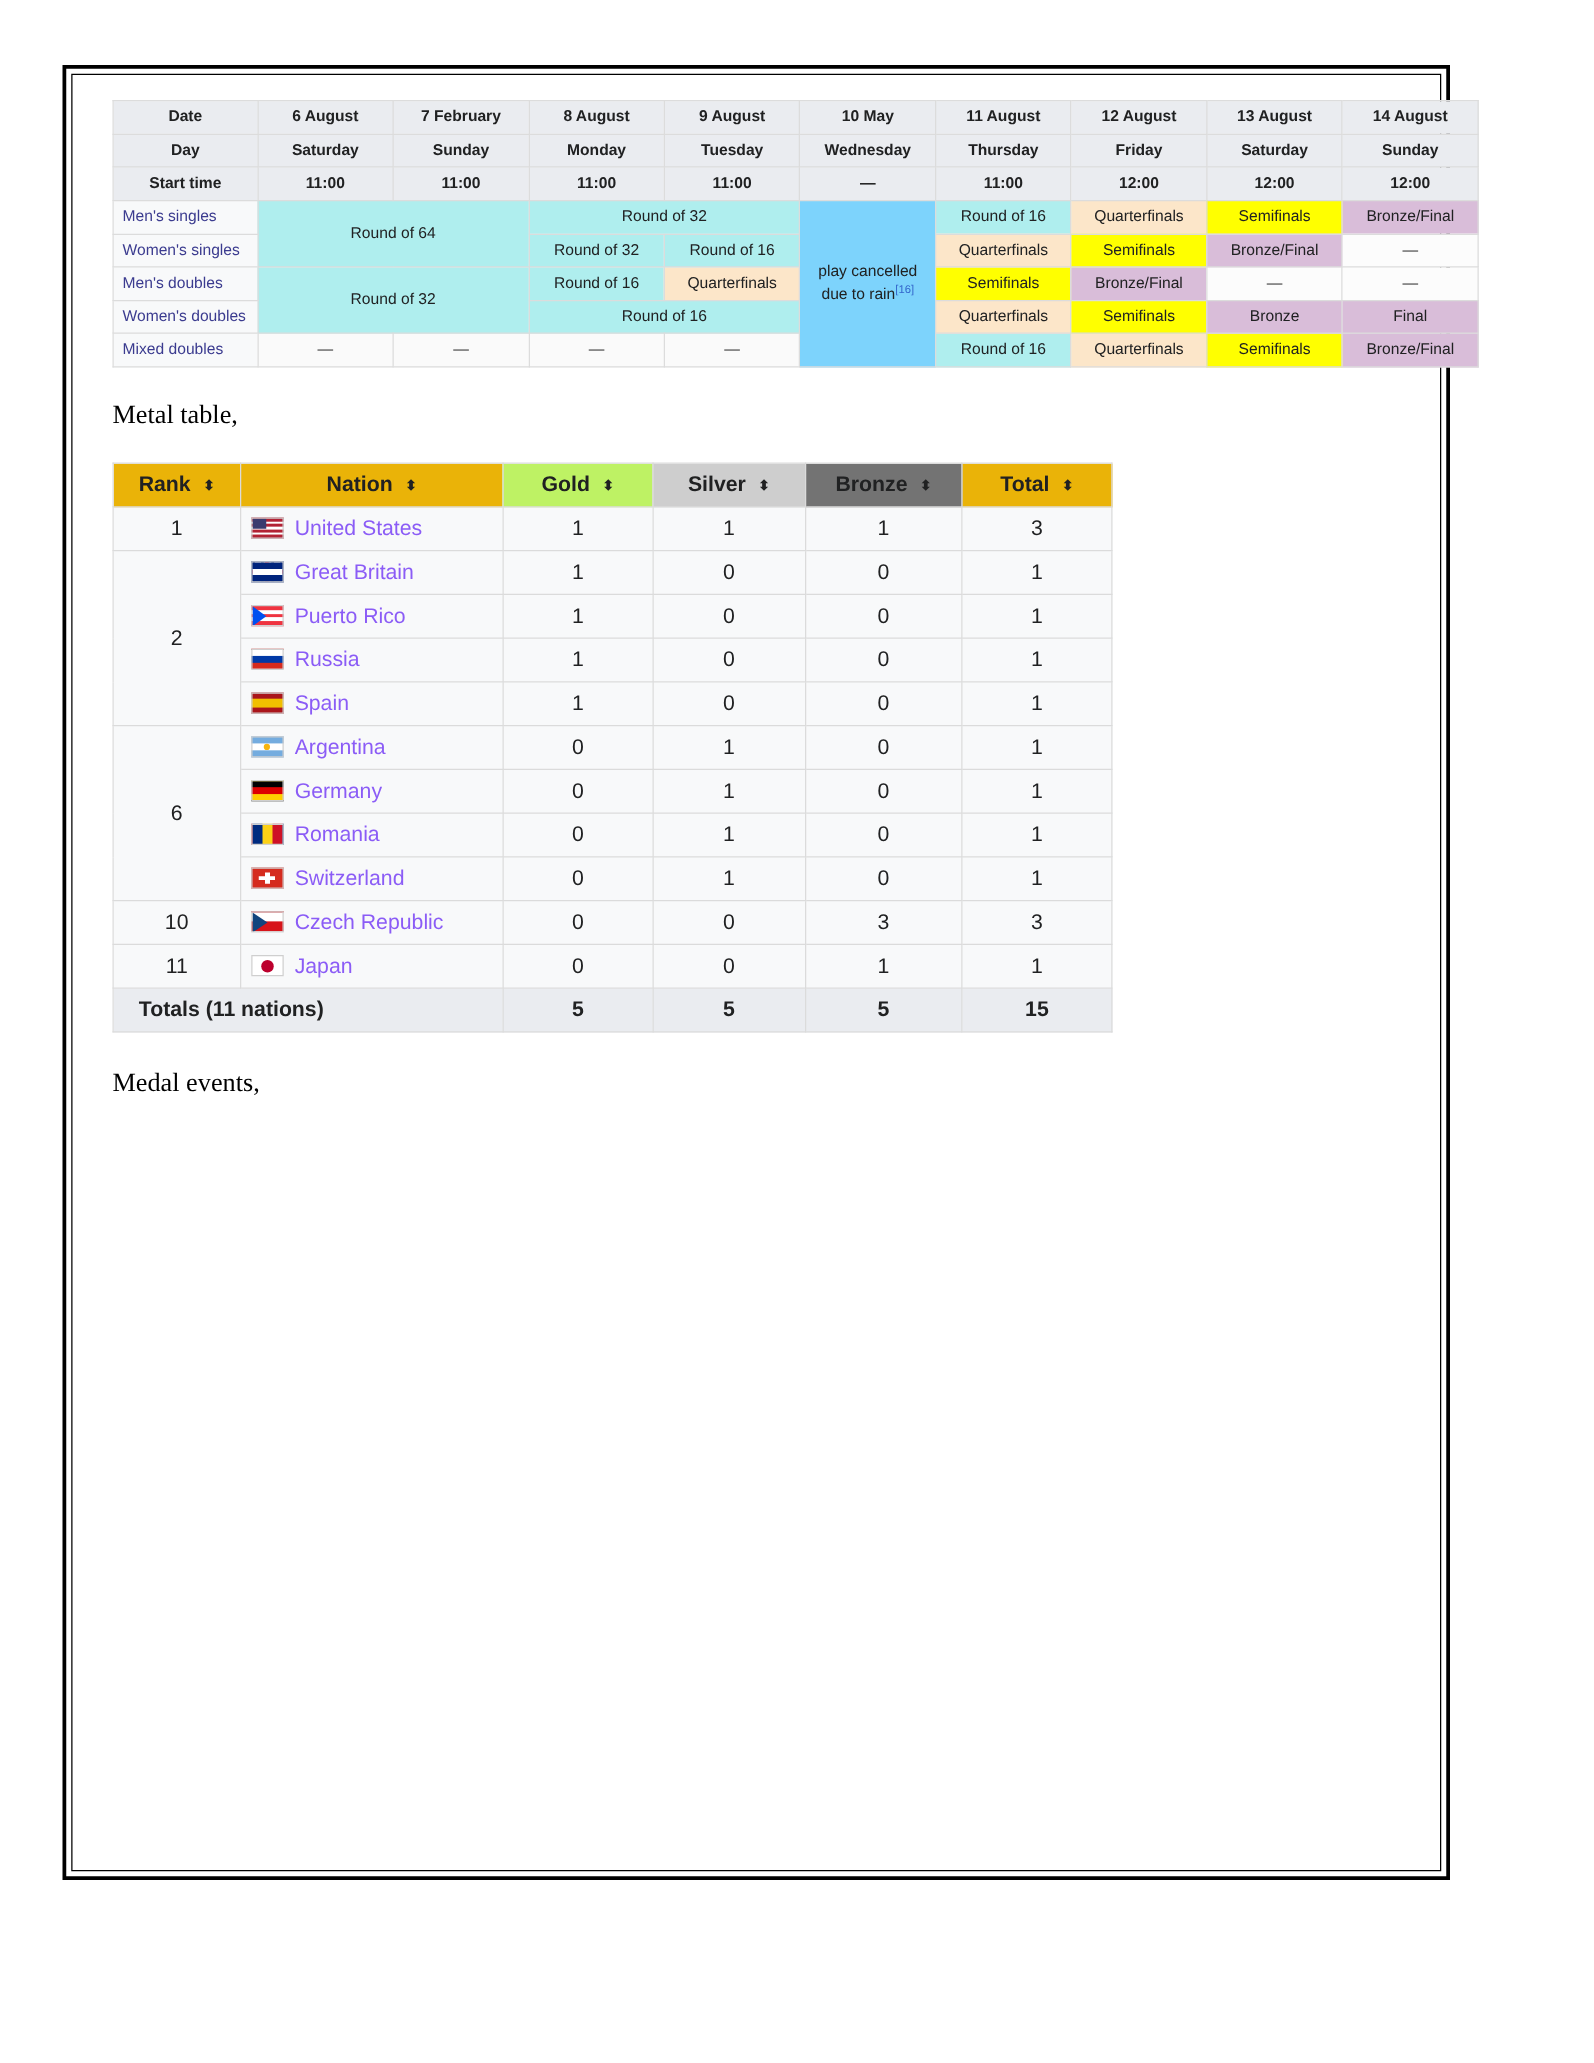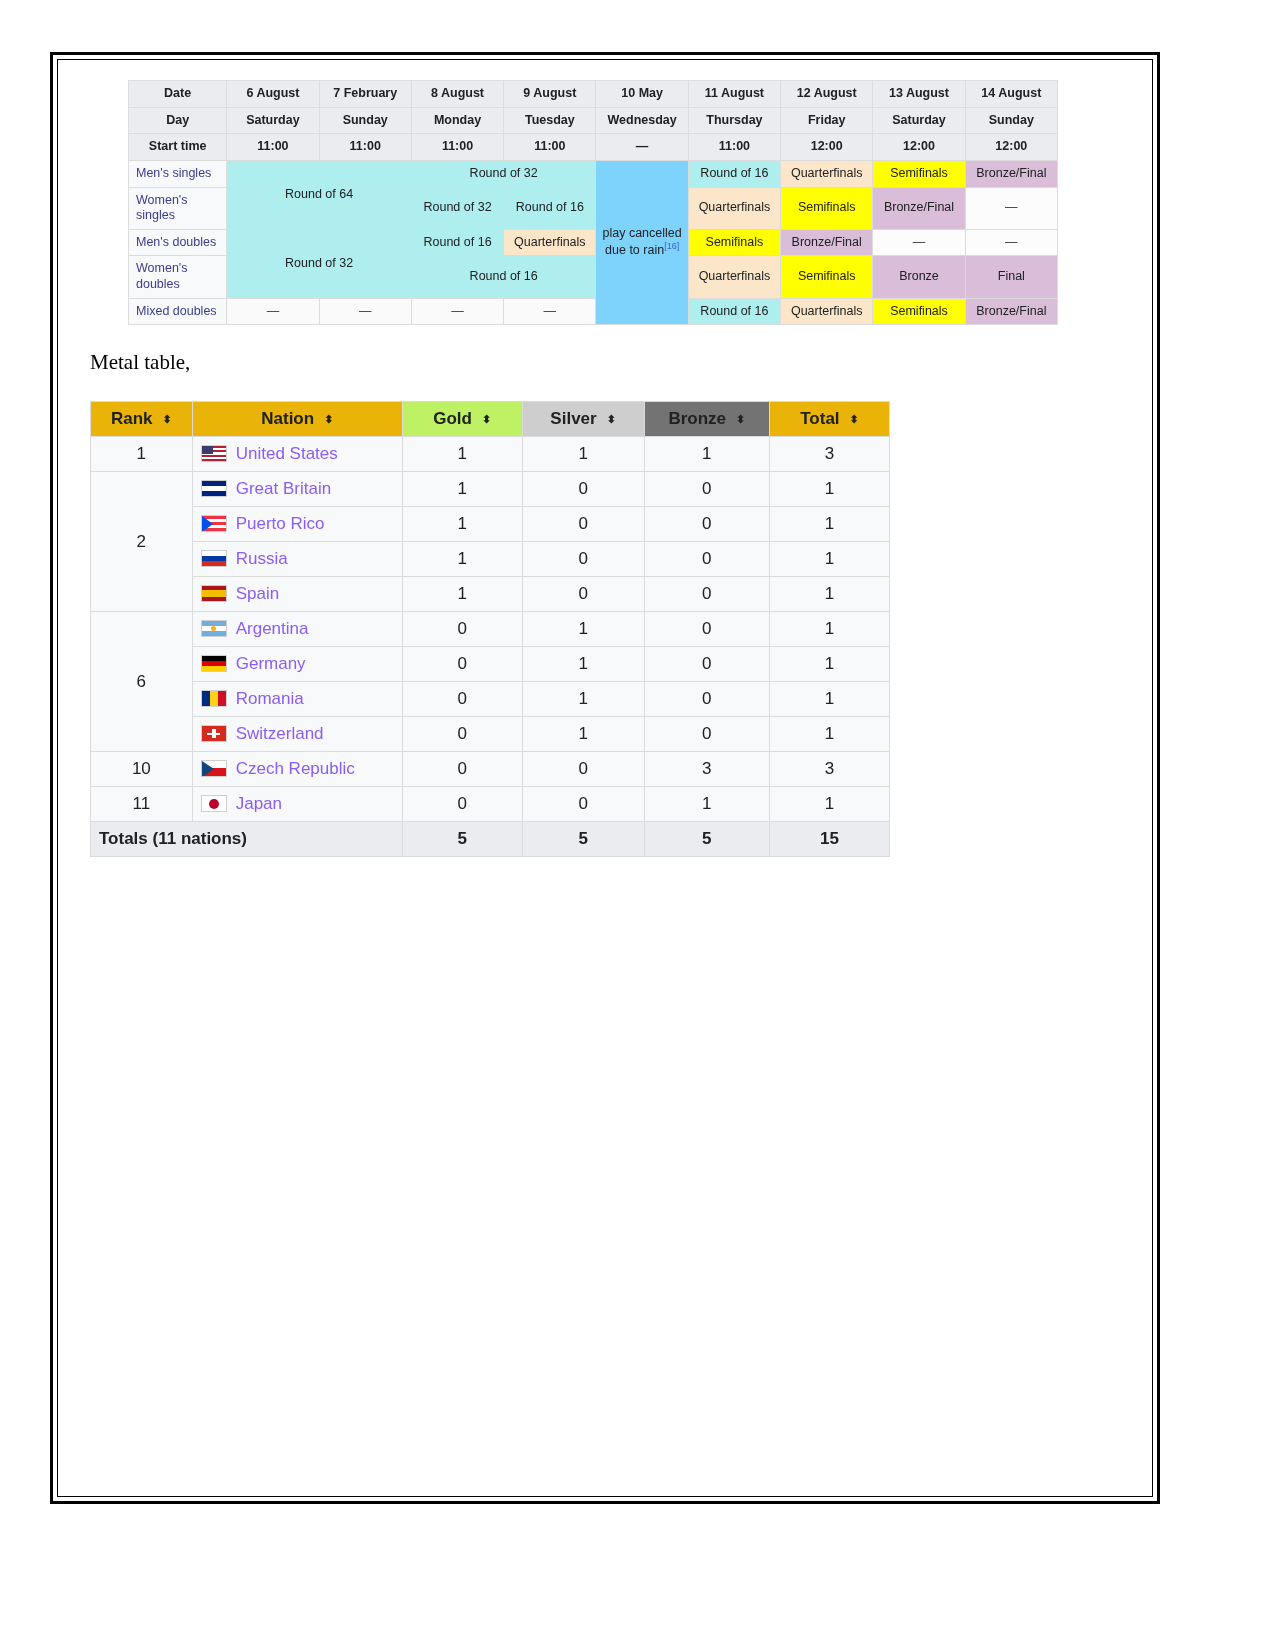--- a/index.html
+++ b/index.html
@@ -45,25 +45,24 @@
   }
 
   
   table {
     border-collapse: collapse;
     font-family: "Liberation Sans", sans-serif;
   }
 
   
   .schedule {
-    width: 930px;
+    width: 1093px;
     table-layout: fixed;
     font-size: 12.5px;
     color: #202122;
-    margin-left: 38px;
   }
   .schedule td, .schedule th {
     border: 1px solid #dcdcdc;
     padding: 5px 3px;
     text-align: center;
     vertical-align: middle;
     line-height: 1.25;
   }
   .schedule th {
     background: #eaecf0;
@@ -151,21 +150,21 @@
   .medal .nation-link {
     color: #8b5cf6;
     margin-left: 9px;
   }
   .medal tfoot td {
     background: #eaecf0;
     font-weight: bold;
   }
   .medal tfoot td.totlabel {
     text-align: left;
-    padding-left: 8px;
+    padding-left: 20px;
   }
 
   
   .flag {
     display: inline-block;
     width: 26px;
     height: 17px;
     vertical-align: -3px;
     border: 1px solid #cfcfcf;
     box-sizing: border-box;
@@ -490,14 +489,15 @@
       <tr>
         <td class="totlabel" colspan="2">Totals (11 nations)</td>
         <td>5</td>
         <td>5</td>
         <td>5</td>
         <td>15</td>
       </tr>
     </tfoot>
   </table>
 
+  <p class="caption second">Medal events,</p>
 
 </div>
 
 </body></html>

